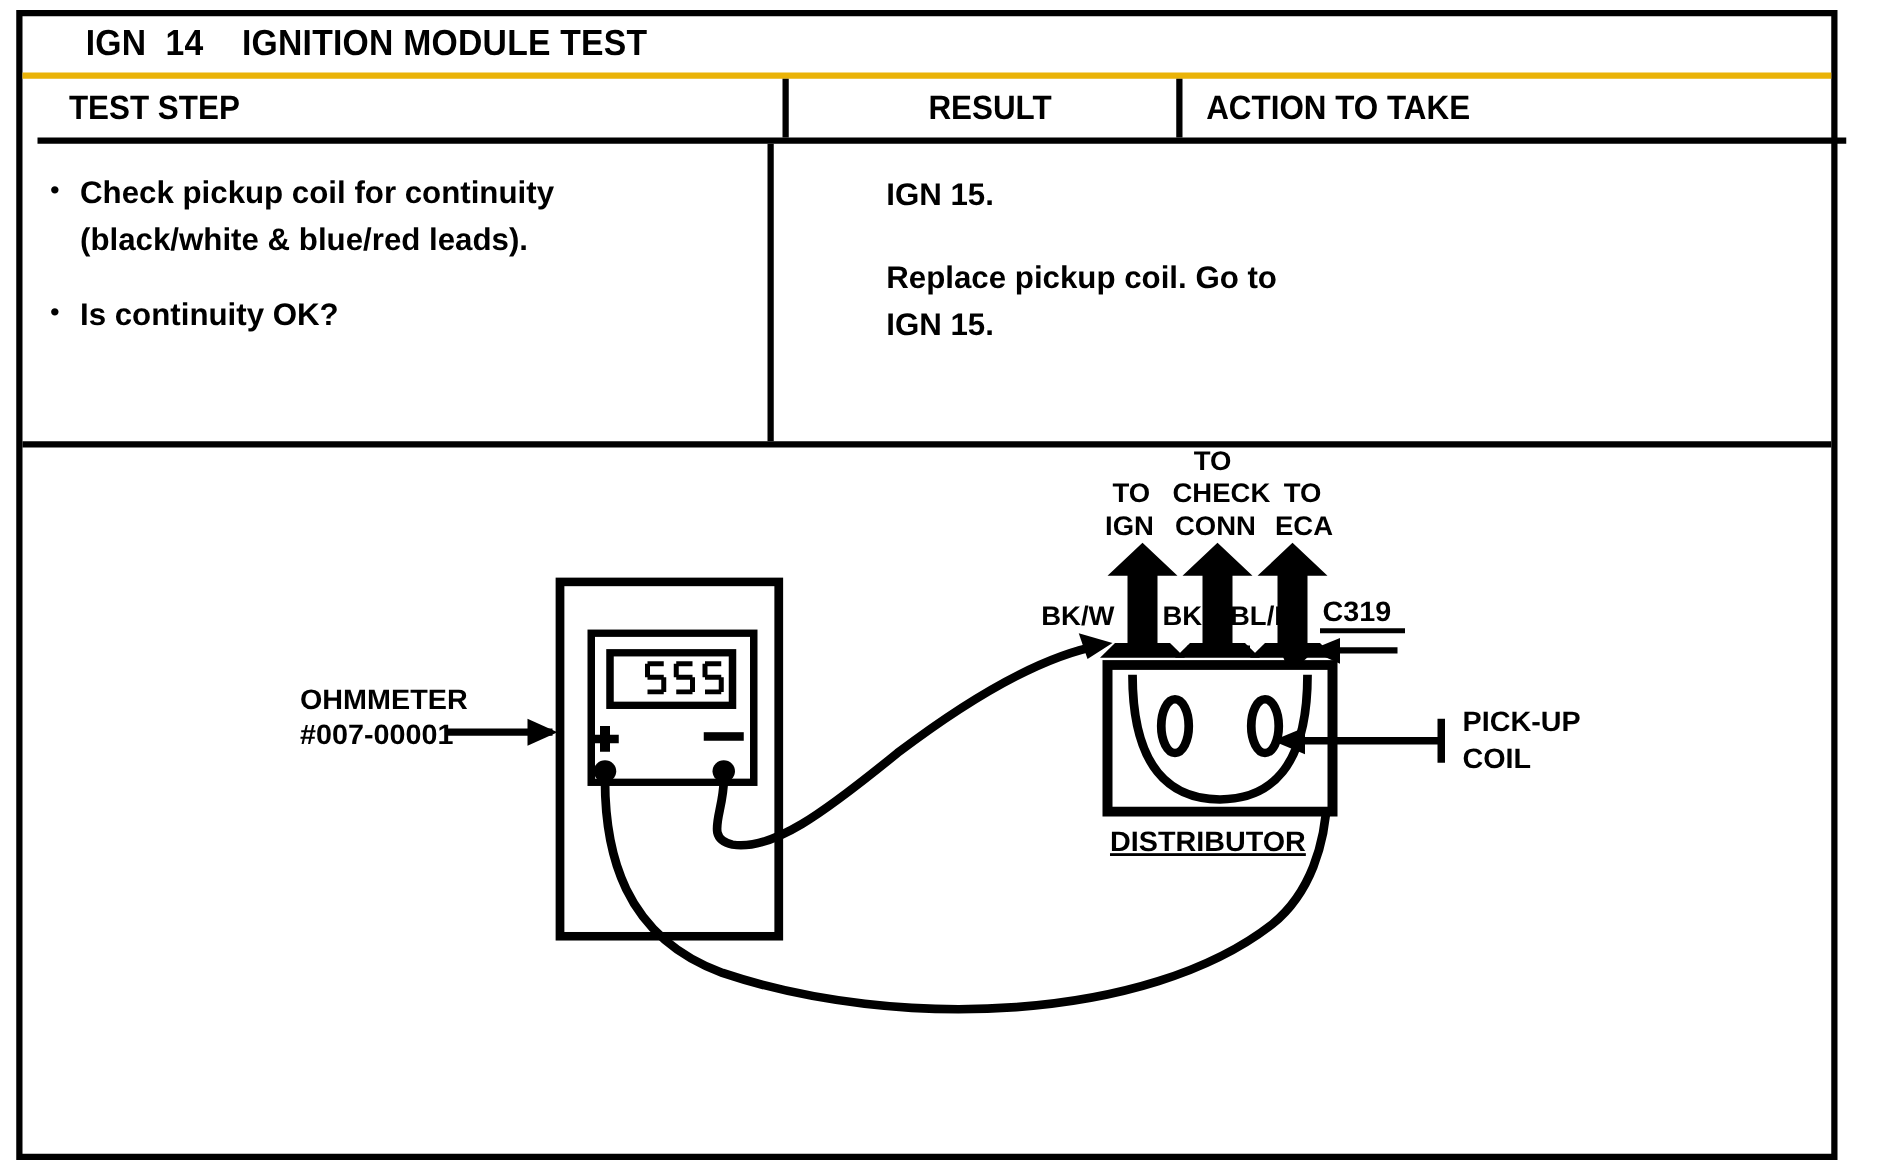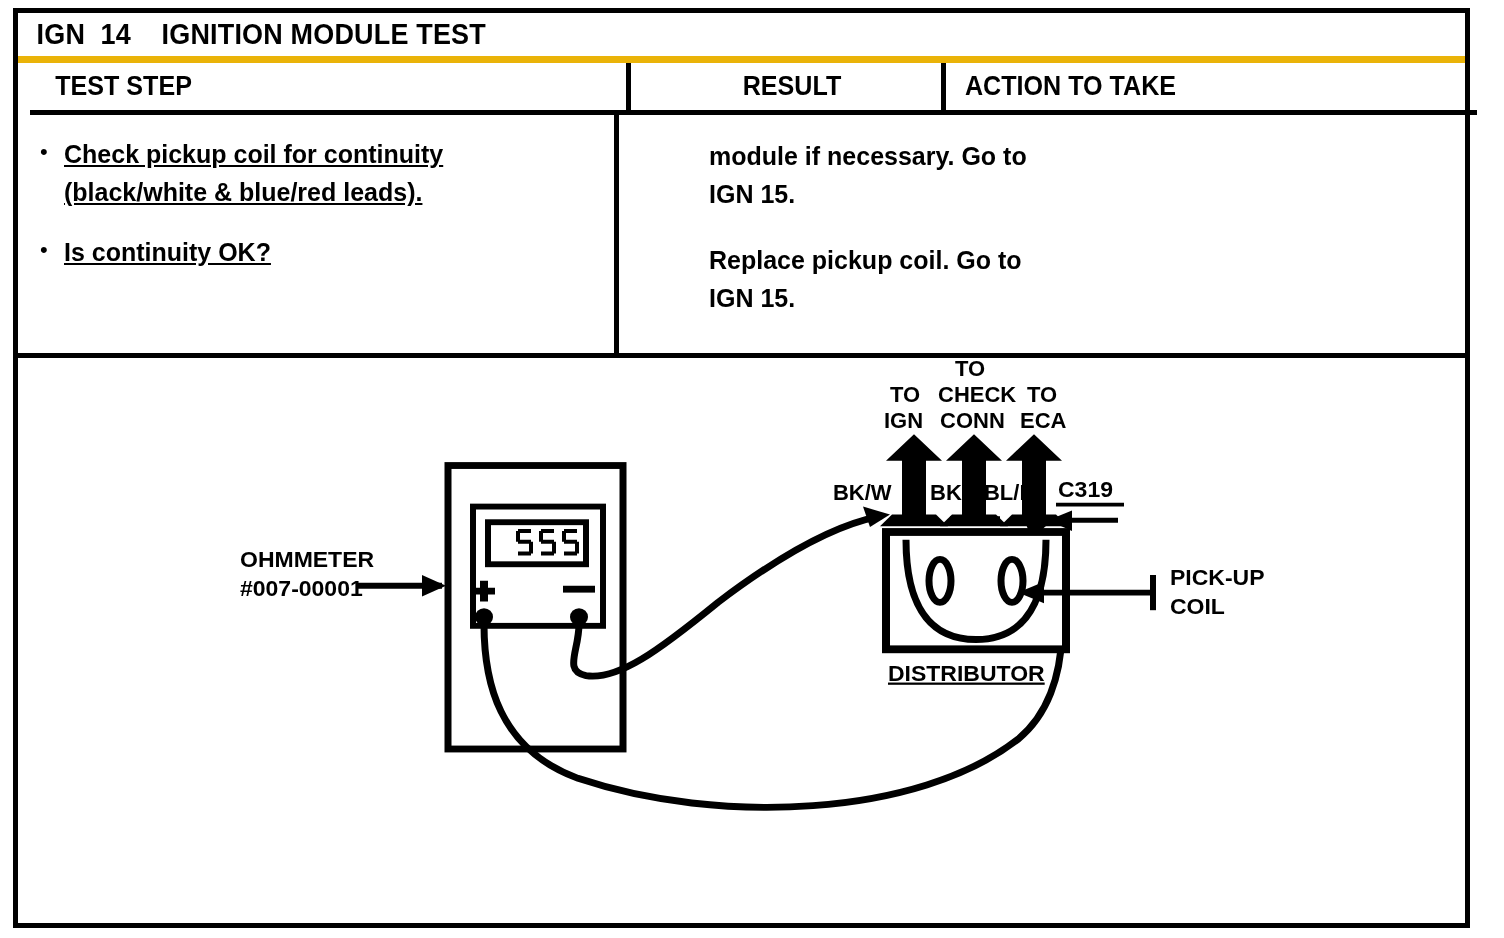--- a/index.html
+++ b/index.html
@@ -6,22 +6,22 @@
   body{width:1504px;height:938px;position:relative;overflow:hidden;
        font-family:"Liberation Sans", sans-serif;color:#000;
        -webkit-font-smoothing:none;}
 
   
   #frame{position:absolute;left:13px;top:8px;width:1457px;height:920px;
          border:5px solid #000;box-sizing:border-box;background:#fff;}
 
   
   #header-row{position:absolute;left:0;top:0;width:100%;height:50px;
-              border-bottom:7px solid #eab308;box-sizing:border-box;
-              display:flex;align-items:center;}
+              border-bottom:5px solid #eab308;box-sizing:border-box;
+              display:flex;align-items:center;padding-left:32px;}
   #header-title{font-size:29px;font-weight:bold;letter-spacing:.2px;
                 padding-left:20px;white-space:pre;
                 font-family:"Liberation Sans", sans-serif;
                 transform:scaleX(.93);transform-origin:left center;}
 
   
   #colhead-row{position:absolute;left:12px;top:50px;width:100%;height:52px;
                border-bottom:5px solid #000;box-sizing:border-box;display:flex;}
   .colhead{font-size:27px;font-weight:bold;display:flex;align-items:center;
            box-sizing:border-box;transform-origin:center;padding-left:11px;}
@@ -34,21 +34,21 @@
   #body-row{position:absolute;left:0;top:102px;width:100%;height:243px;
             border-bottom:5px solid #000;box-sizing:border-box;display:flex;}
   .bodycell{box-sizing:border-box;}
   #bc-teststep{width:601px;border-right:5px solid #000;padding:20px 14px 0 18px;}
   #bc-result{width:315px;border-right:5px solid #000;padding:22px 0 0 58px;}
   #bc-action{flex:1;padding:22px 18px 0 90px;}
 
   .bullet-item{display:flex;margin-bottom:22px;}
   .bullet-dot{width:24px;flex:none;font-size:22px;line-height:34px;text-align:left;
               padding-left:4px;}
-  .bullet-text{font-size:25px;line-height:38px;font-weight:bold;text-decoration:underline;}
+  .bullet-text{font-size:25px;line-height:38px;font-weight:bold;}
   .res-line{font-size:25px;line-height:34px;font-weight:bold;}
   #res-no{margin-top:98px;}
   .act-block{font-size:25px;line-height:38px;font-weight:bold;}
   #act-2{margin-top:28px;}
 
   
   #diagram{position:absolute;left:0;top:345px;width:100%;bottom:0;}
   #diagram svg{display:block;width:100%;height:100%;}
   .dlabel{font-family:"Liberation Sans", sans-serif;font-weight:bold;}
 </style>
@@ -87,21 +87,20 @@
         <div class="bullet-dot">•</div>
         <div class="bullet-text">
           <div>Is continuity OK?</div>
         </div>
       </div>
     </div>
 
 
     <div class="bodycell" id="bc-action">
       <div class="act-block" id="act-1">
-        <div>module if necessary. Go to</div>
         <div>IGN 15.</div>
       </div>
       <div class="act-block" id="act-2">
         <div>Replace pickup coil. Go to</div>
         <div>IGN 15.</div>
       </div>
     </div>
   </div>
 
   <div id="diagram">

